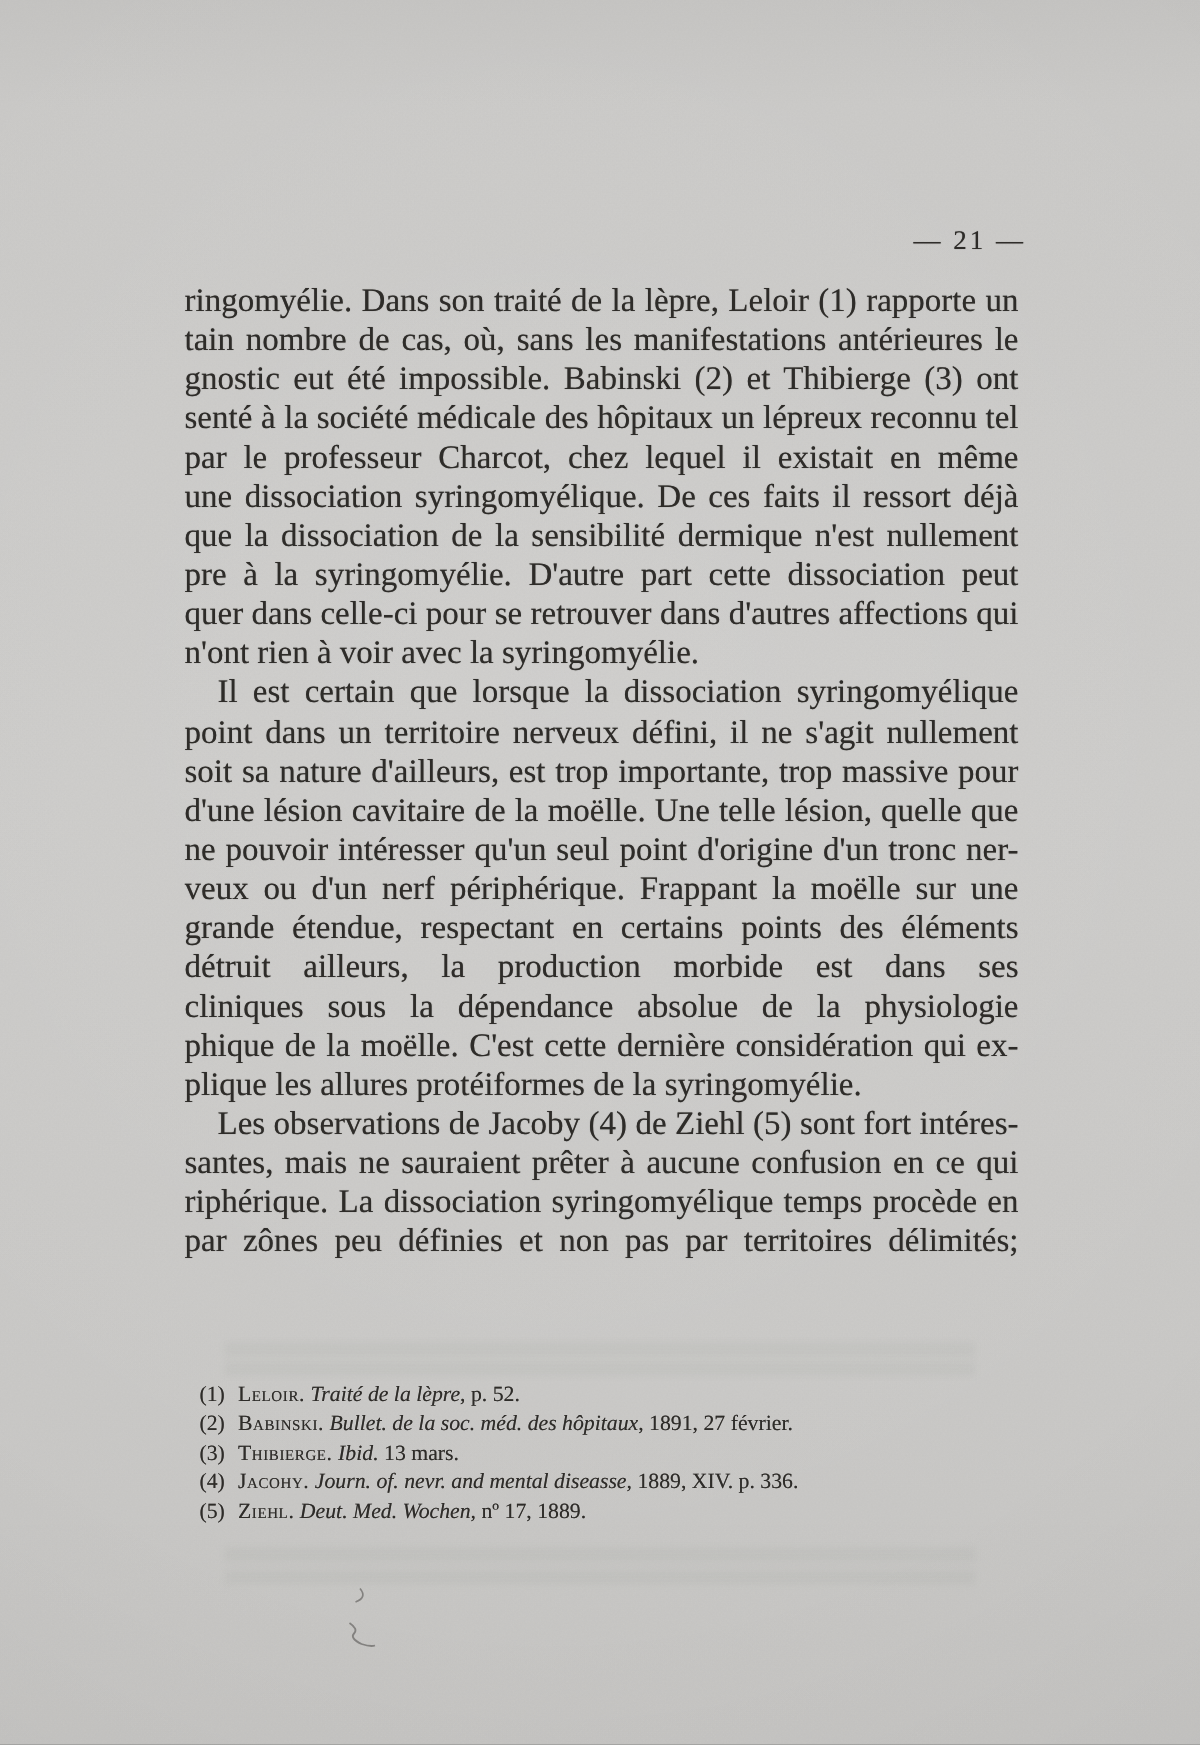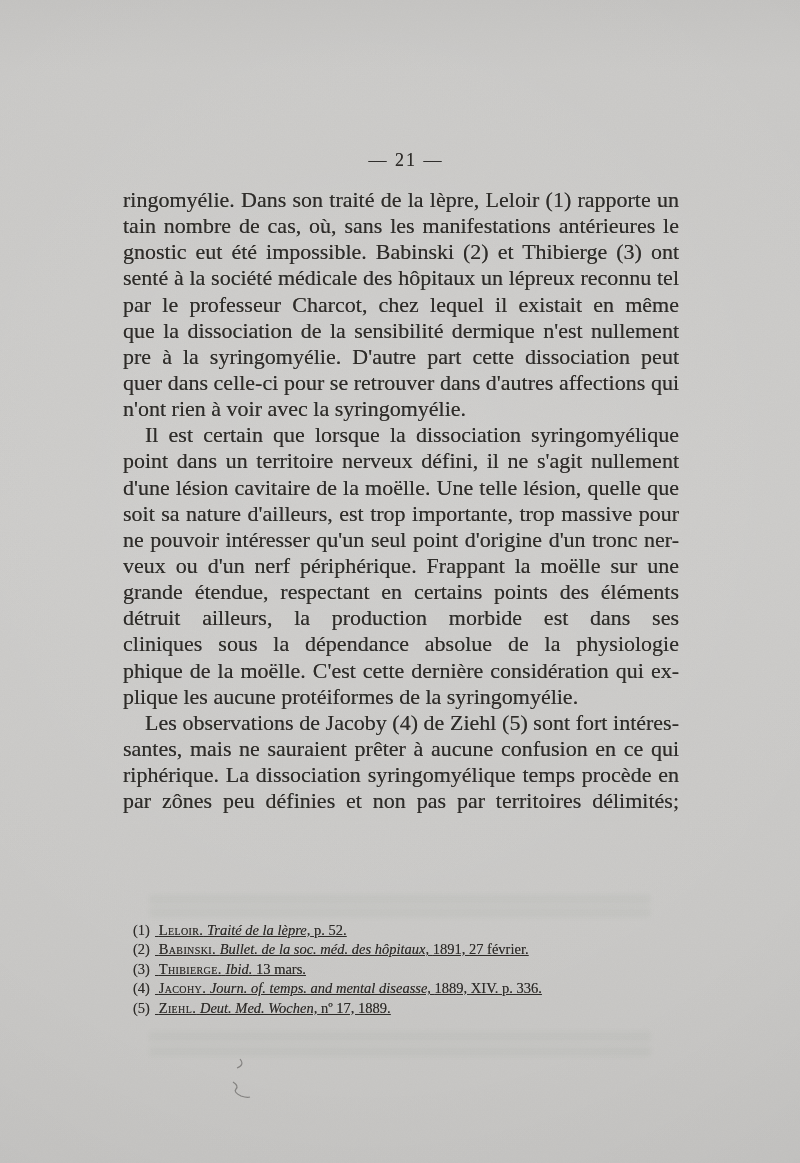--- a/index.html
+++ b/index.html
@@ -18,21 +18,21 @@
   .grain, .scratch {
     position: absolute;
     top: 0; left: 0;
     pointer-events: none;
   }
   .pageno {
     position: absolute;
     top: 150px;
     left: 128px;
     width: 556px;
-    text-align: center;
+    text-align: right;
     font-size: 18px;
     letter-spacing: 2px;
     text-shadow: 0 0 0.5px rgba(46,44,41,0.65);
   }
   .textblock {
     position: absolute;
     top: 187px;
     left: 123px;
     width: 556px;
     font-size: 22px;
@@ -53,21 +53,20 @@
     left: 133px;
     width: 560px;
     font-size: 14.5px;
   }
   .fn {
     height: 19.4px;
     line-height: 19.4px;
     white-space: nowrap;
     overflow: hidden;
     text-shadow: 0 0 0.4px rgba(46,44,41,0.6);
-    text-decoration: underline;
   }
   .fn-num { display: inline-block; min-width: 22px; }
   .fn-author { font-variant: small-caps; letter-spacing: 0.4px; }
   .fn-title { font-style: italic; }
   .ghost {
     position: absolute;
     left: 150px;
     width: 500px;
     height: 9px;
     background: rgba(110,118,108,0.06);
@@ -91,38 +90,39 @@
   <div class="pageno">— 21 —</div>
 
   <div class="textblock">
 
     <div class="para">
       <div class="line">ringomyélie. Dans son traité de la lèpre, Leloir (1) rapporte un cer-</div>
       <div class="line">tain nombre de cas, où, sans les manifestations antérieures le dia-</div>
       <div class="line">gnostic eut été impossible. Babinski (2) et Thibierge (3) ont pré-</div>
       <div class="line">senté à la société médicale des hôpitaux un lépreux reconnu tel</div>
       <div class="line">par le professeur Charcot, chez lequel il existait en même temps</div>
+      <div class="line">une dissociation syringomyélique. De ces faits il ressort déjà</div>
       <div class="line">que la dissociation de la sensibilité dermique n'est nullement pro-</div>
       <div class="line">pre à la syringomyélie. D'autre part cette dissociation peut man-</div>
       <div class="line">quer dans celle-ci pour se retrouver dans d'autres affections qui</div>
       <div class="line end">n'ont rien à voir avec la syringomyélie.</div>
     </div>
 
     <div class="para">
       <div class="line ind">Il est certain que lorsque la dissociation syringomyélique de-</div>
       <div class="line">point dans un territoire nerveux défini, il ne s'agit nullement</div>
+      <div class="line">soit sa nature d'ailleurs, est trop importante, trop massive pour</div>
       <div class="line">d'une lésion cavitaire de la moëlle. Une telle lésion, quelle que</div>
-      <div class="line">soit sa nature d'ailleurs, est trop importante, trop massive pour</div>
       <div class="line">ne pouvoir intéresser qu'un seul point d'origine d'un tronc ner-</div>
       <div class="line">veux ou d'un nerf périphérique. Frappant la moëlle sur une</div>
       <div class="line">grande étendue, respectant en certains points des éléments qu'elle</div>
       <div class="line">détruit ailleurs, la production morbide est dans ses manifestations</div>
       <div class="line">cliniques sous la dépendance absolue de la physiologie topogra-</div>
       <div class="line">phique de la moëlle. C'est cette dernière considération qui ex-</div>
-      <div class="line end">plique les aucune protéiformes de la syringomyélie.</div>
+      <div class="line end">plique les allures protéiformes de la syringomyélie.</div>
     </div>
 
     <div class="para">
       <div class="line ind">Les observations de Jacoby (4) de Ziehl (5) sont fort intéres-</div>
       <div class="line">santes, mais ne sauraient prêter à aucune confusion en ce qui con-</div>
       <div class="line">riphérique. La dissociation syringomyélique temps procède en effet</div>
       <div class="line">par zônes peu définies et non pas par territoires délimités; comme</div>
     </div>
 
   </div>
@@ -142,21 +142,21 @@
     </div>
     <div class="fn">
       <span class="fn-num">(3)</span>
       <span class="fn-author">Thibierge.</span>
       <span class="fn-title">Ibid.</span>
       <span class="fn-rest">13 mars.</span>
     </div>
     <div class="fn">
       <span class="fn-num">(4)</span>
       <span class="fn-author">Jacohy.</span>
-      <span class="fn-title">Journ. of. temps. and mental diseasse,</span>
+      <span class="fn-title">Journ. of. nevr. and mental diseasse,</span>
       <span class="fn-rest">1889, XIV. p. 336.</span>
     </div>
     <div class="fn">
       <span class="fn-num">(5)</span>
       <span class="fn-author">Ziehl.</span>
       <span class="fn-title">Deut. Med. Wochen,</span>
       <span class="fn-rest">nº 17, 1889.</span>
     </div>
   </div>
 

